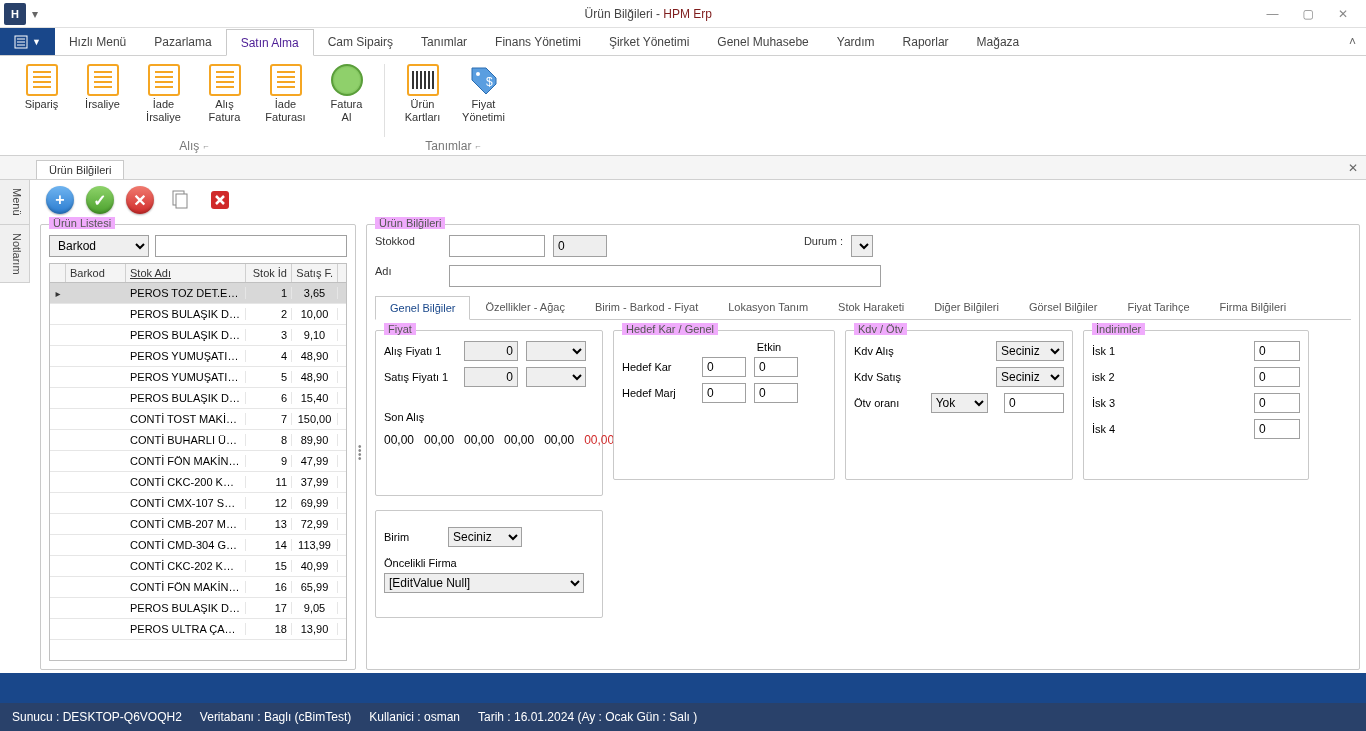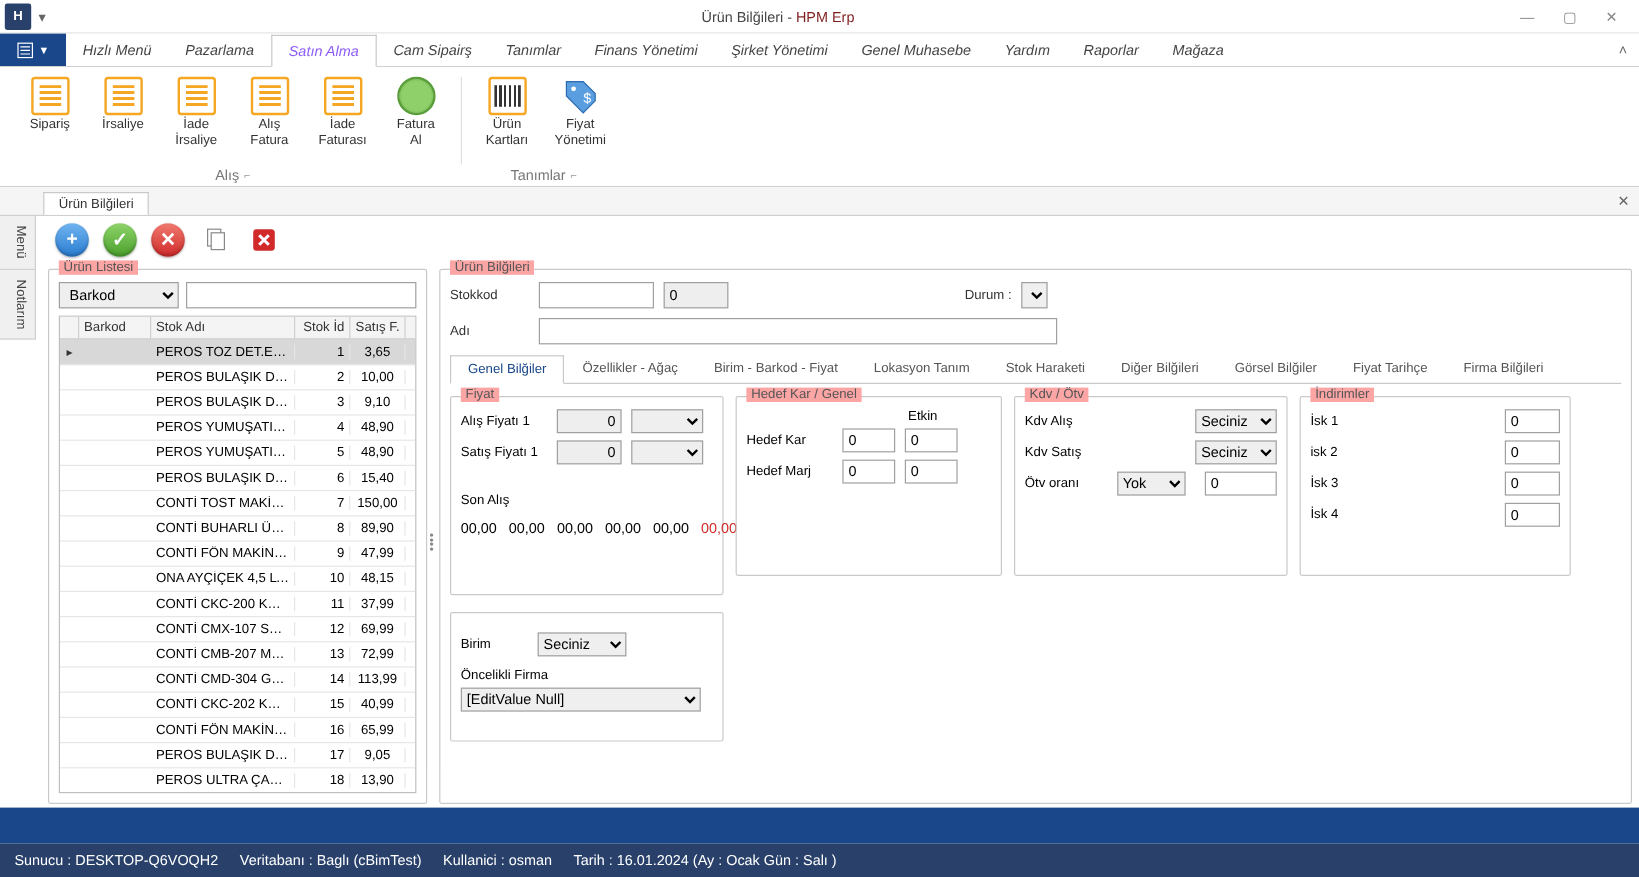--- a/index.html
+++ b/index.html
@@ -10,22 +10,22 @@
 .tb-logo { width: 22px; height: 22px; background: #29416a; color: #fff; display: flex; align-items: center; justify-content: center; margin-left: 4px; font-weight: bold; border-radius: 2px; font-size: 11px; }
 .tb-qat { margin-left: 6px; display: flex; align-items: center; gap: 4px; color: #666; }
 .tb-title { flex: 1; text-align: center; color: #444; }
 .tb-title .sub { color: #7f1d1d; }
 .tb-ctrl { display: flex; gap: 8px; margin-right: 10px; color: #888; }
 .tb-ctrl span { padding: 4px 8px; cursor: pointer; }
 
 
 .ribbon-tabs { height: 28px; background: #fff; display: flex; align-items: stretch; border-bottom: 1px solid #d0d0d0; }
 .ribbon-tabs .file-btn { background: #19478a; color: #fff; padding: 0 14px; display: flex; align-items: center; gap: 4px; }
-.ribbon-tabs .tab { padding: 0 14px; display: flex; align-items: center; color: #444; cursor: pointer; font-style: italic; }
-.ribbon-tabs .tab.active { border: 1px solid #c9c9c9; border-bottom: 1px solid #fff; background: #fff; color: #8b5cf6; position: relative; top: 1px; }
+.ribbon-tabs .tab { padding: 0 14px; display: flex; align-items: center; color: #444; cursor: pointer; }
+.ribbon-tabs .tab.active { border: 1px solid #c9c9c9; border-bottom: 1px solid #fff; background: #fff; color: #4c1d95; position: relative; top: 1px; }
 .ribbon-tabs .collapse { margin-left: auto; padding: 0 10px; display: flex; align-items: center; color: #666; }
 
 
 .ribbon { height: 100px; background: #fff; border-bottom: 1px solid #d0d0d0; display: flex; align-items: stretch; padding: 4px 8px 0; }
 .rgroup { display: flex; flex-direction: column; align-items: center; padding: 0 6px; position: relative; }
 .rgroup-row { display: flex; gap: 6px; }
 .rbtn { display: flex; flex-direction: column; align-items: center; justify-content: flex-start; width: 55px; padding-top: 4px; cursor: pointer; }
 .rbtn .ico { width: 32px; height: 32px; border: 2px solid #f5a623; border-radius: 3px; display: flex; align-items: center; justify-content: center; background: #fff; }
 .rbtn .ico.orange-lines::before { content: ""; width: 18px; height: 18px; background: repeating-linear-gradient(#f5a623, #f5a623 2px, transparent 2px, transparent 5px); }
 .rbtn .ico.globe { border-radius: 50%; border-color: #5a9e3a; background: radial-gradient(circle, #8fd06b 60%, #5a9e3a); }
@@ -56,43 +56,43 @@
 .sq-btn.copy svg, .sq-btn.del svg { width: 24px; height: 24px; }
 
 
 .main { display: flex; padding: 0 6px 0 40px; gap: 10px; height: 450px; }
 .left-panel { width: 316px; display: flex; flex-direction: column; }
 .right-panel { flex: 1; display: flex; flex-direction: column; position:relative;}
 .splitter-dots{position:absolute;left:-8px;top:50%;color:#888;font-size:10px;line-height:4px;}
 
 
 .gbox { border: 1px solid #c9c9c9; border-radius: 2px; padding: 10px 8px 6px; position: relative; margin-top: 4px; }
-.gbox > .legend { position: absolute; top: -8px; left: 8px; background: #fca5a5; padding: 0 4px; font-size: 11px; color: #555; }
+.gbox > .legend { position: absolute; top: -8px; left: 8px; background: #f0abfc; padding: 0 4px; font-size: 11px; color: #555; }
 
 
 .filter-row { display: flex; gap: 6px; margin-bottom: 6px; }
 .filter-row select, .filter-row input { border: 1px solid #a0a0a0; height: 22px; padding: 0 4px; }
 .filter-row select { width: 100px; }
 .filter-row input { flex: 1; }
 
 
 .grid { border: 1px solid #c0c0c0; height: 398px; display: flex; flex-direction: column; }
 .grid-head { display: flex; background: #f4f4f4; border-bottom: 1px solid #c0c0c0; }
 .gh { border-right: 1px solid #d0d0d0; padding: 3px 4px; font-size: 11px; color: #333; overflow:hidden; }
 .gh.indent { width: 16px; }
-.gh.c1 { width: 60px; } .gh.c2 { width: 120px; } .gh.c3 { width: 46px; text-align:right;} .gh.c4 { width: 46px; text-align:right;}
+.gh.c1 { width: 60px; } .gh.c2 { width: 120px; text-decoration: underline; } .gh.c3 { width: 46px; text-align:right;} .gh.c4 { width: 46px; text-align:right;}
 .grid-body { overflow-y: scroll; flex: 1; }
 .grow { display: flex; border-bottom: 1px solid #e6e6e6; height: 21px; align-items: center; }
 .grow.sel { background: #d8d8d8; }
 .grow .arrow { width: 16px; text-align: center; color: #333; font-size: 10px; }
 .gc { border-right: 1px solid #e6e6e6; padding: 0 4px; font-size: 11px; overflow: hidden; white-space: nowrap; text-overflow: ellipsis; }
 .gc.c1 { width: 60px; } .gc.c2 { width: 120px; } .gc.c3 { width: 46px; text-align: right; } .gc.c4 { width: 46px; text-align: center; }
 
 
-.form-row { display: flex; align-items: center; gap: 8px; margin-bottom: 8px; }
+.form-row { display: flex; gap: 8px; margin-bottom: 8px; }
 .flabel { width: 66px; font-size: 11px; color: #333; }
 .finput { border: 1px solid #a0a0a0; height: 22px; padding: 0 4px; }
 .finput.small { width: 96px; } .finput.tiny { width: 54px; text-align:left;} .finput.med { width: 432px; }
 .fselect { border: 1px solid #a0a0a0; height: 22px; }
 
 
 .inner-tabs { display: flex; border-bottom: 1px solid #c9c9c9; margin-top: 2px; }
 .inner-tab { padding: 5px 14px; font-size: 11px; color: #555; border: 1px solid transparent; cursor: pointer; }
 .inner-tab.active { border: 1px solid #c9c9c9; border-bottom: 1px solid #fff; background: #fff; color: #19478a; position: relative; top: 1px; }
 
@@ -315,27 +315,20 @@
     <div class="gc c2">CONTİ BUHARLI ÜTÜ…</div>
     <div class="gc c3">8</div>
     <div class="gc c4">89,90</div>
             </div>
             <div class="grow">
               <div class="arrow"></div>
     <div class="gc c1"></div>
     <div class="gc c2">CONTİ FÖN MAKİNA…</div>
     <div class="gc c3">9</div>
     <div class="gc c4">47,99</div>
-            </div>
-            <div class="grow">
-              <div class="arrow"></div>
-    <div class="gc c1"></div>
-    <div class="gc c2">ONA AYÇİÇEK 4,5 LT…</div>
-    <div class="gc c3">10</div>
-    <div class="gc c4">48,15</div>
             </div>
             <div class="grow">
               <div class="arrow"></div>
     <div class="gc c1"></div>
     <div class="gc c2">CONTİ CKC-200 KEYİ…</div>
     <div class="gc c3">11</div>
     <div class="gc c4">37,99</div>
             </div>
             <div class="grow">
               <div class="arrow"></div>

